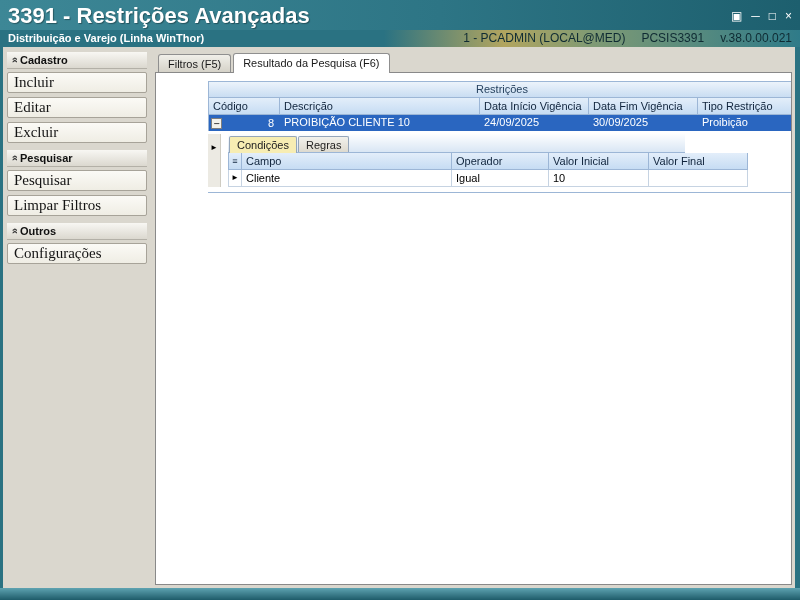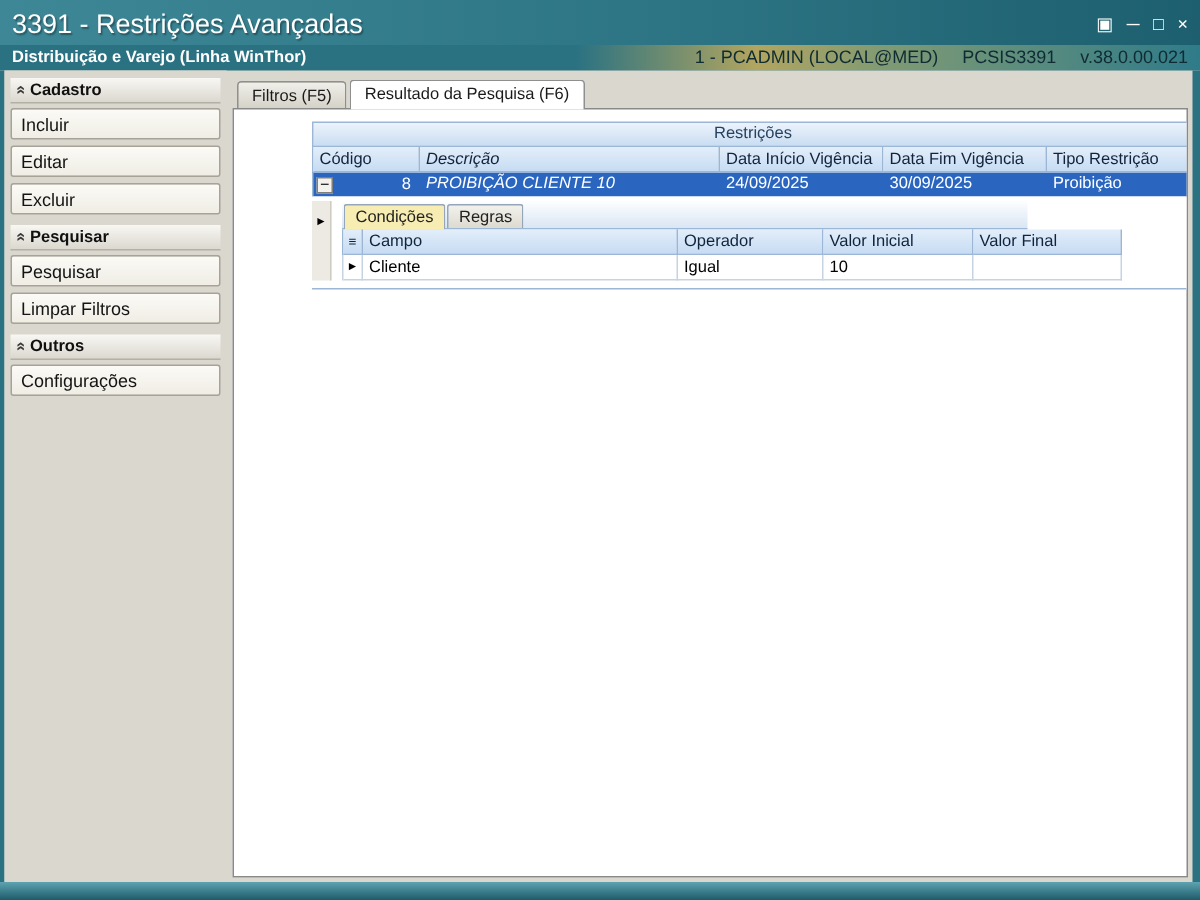--- a/index.html
+++ b/index.html
@@ -4,21 +4,21 @@
 <style>
   * { margin:0; padding:0; box-sizing:border-box; }
   html,body { width:800px; height:600px; overflow:hidden; }
   body { font-family:"Liberation Sans", sans-serif; font-size:11px; }
 
   .window { width:800px; height:600px; display:flex; flex-direction:column; background:#2a7282; }
 
   
   .titlebar { height:30px; display:flex; justify-content:space-between; align-items:center;
               padding:2px 8px 0 8px; background:linear-gradient(to right,#3d8796 0%,#2d7585 55%,#1d5f6e 100%); }
-  .title { font-size:18px; font-weight:normal; color:#fff; text-shadow:1px 1px 1px rgba(0,0,0,0.35); white-space:nowrap; }
+  .title { font-size:22px; font-weight:bold; color:#fff; text-shadow:1px 1px 1px rgba(0,0,0,0.35); white-space:nowrap; }
   .win-controls { display:flex; gap:9px; align-items:center; color:#fff; }
   .win-controls span { font-size:12px; line-height:12px; cursor:default; }
 
   
   .infobar { height:17px; display:flex; justify-content:space-between; align-items:center; padding:0 8px 2px 8px;
              background:linear-gradient(to right,#2a7282 0%,#2a7282 48%,#b2a55f 63%,#7f9a74 74%,#2f7b89 100%); }
   .subtitle { font-size:11px; font-weight:bold; color:#fff; }
   .session-info { display:flex; align-items:center; color:#0f2b33; font-size:12px; }
   .session-info span { margin-left:16px; white-space:nowrap; }
 
@@ -29,40 +29,40 @@
   
   .sidebar { width:148px; padding:5px 4px; background:#dad7ce; }
   .group-header { display:flex; align-items:center; height:17px; margin:7px 0 3px;
                   background:linear-gradient(#f8f7f3,#dbd8cf); border-bottom:1px solid #b3b0a7;
                   font-weight:bold; color:#101010; }
   .group-header:first-child { margin-top:0; }
   .chev { display:inline-block; transform:rotate(-90deg); width:13px; text-align:center;
           font-size:11px; font-weight:bold; color:#3a3a3a; }
   .side-btn { display:block; width:100%; height:21px; margin-bottom:4px; text-align:left; padding-left:6px;
               background:linear-gradient(#fbfaf6,#efede4); border:1px solid #a7a399; border-radius:2px;
-              font-family:Liberation Sans, sans-serif; font-size:12px; color:#141414; cursor:pointer; }
+              font-family:Liberation Serif, serif; font-size:15px; color:#141414; cursor:pointer; }
 
   
   .main { flex:1; display:flex; flex-direction:column; padding:4px 3px 3px 4px; min-width:0; }
   .tabstrip { display:flex; align-items:flex-end; height:21px; padding-left:3px; position:relative; z-index:2; }
   .tab { padding:3px 9px 2px; margin-right:2px; background:linear-gradient(#f0efe9,#d5d2c8);
          border:1px solid #8f8f8f; border-bottom:none; border-radius:3px 3px 0 0; color:#1a1a1a; cursor:pointer; }
   .tab.active { background:#ffffff; padding-bottom:4px; margin-bottom:-1px; }
   .panel { flex:1; background:#ffffff; border:1px solid #898989; padding:8px 0 0 6px;
            position:relative; z-index:1; overflow:hidden; }
 
   
   .grid { width:588px;margin-left:46px; }
   .band { height:17px; border:1px solid #9cb6d6; background:linear-gradient(#ecf3fb,#c9ddf2);
           color:#26425f; text-align:center; line-height:15px; }
   .header-row { display:flex; border-left:1px solid #9cb6d6; }
   .hcell { height:17px; line-height:16px; padding-left:4px; white-space:nowrap; overflow:hidden;
            background:linear-gradient(#e3eefa,#c6dcf3); border-right:1px solid #9cb6d6;
            border-bottom:1px solid #9cb6d6; color:#10243c; cursor:pointer; }
-  .w-codigo{width:71px;} .w-desc{width:200px;font-style:italic;} .w-di{width:109px;} .w-df{width:109px;} .w-tipo{width:97px;}
+  .w-codigo{width:71px;} .w-desc{width:200px;} .w-di{width:109px;} .w-df{width:109px;} .w-tipo{width:97px;}
 
   .data-row { display:flex; height:16px; align-items:center; background:#2a66c0; color:#fff;
               border-left:1px solid #9cb6d6; cursor:pointer; }
   .dcell { padding-left:4px; height:16px; line-height:15px; white-space:nowrap; overflow:hidden; }
   .dcell.w-codigo { display:flex; justify-content:space-between; align-items:center; padding:0 6px 0 2px; }
   .expand-box { width:11px; height:11px; line-height:9px; text-align:center; font-size:10px;
                 background:#f4f2ec; color:#222; border:1px solid #7e7e7e; cursor:pointer;
                 font-family:"DejaVu Sans Mono",monospace; }
 
   

